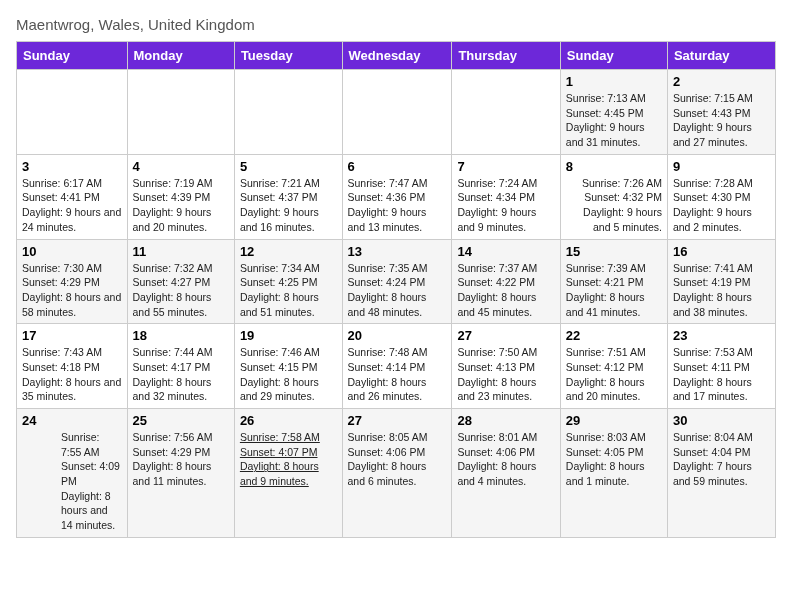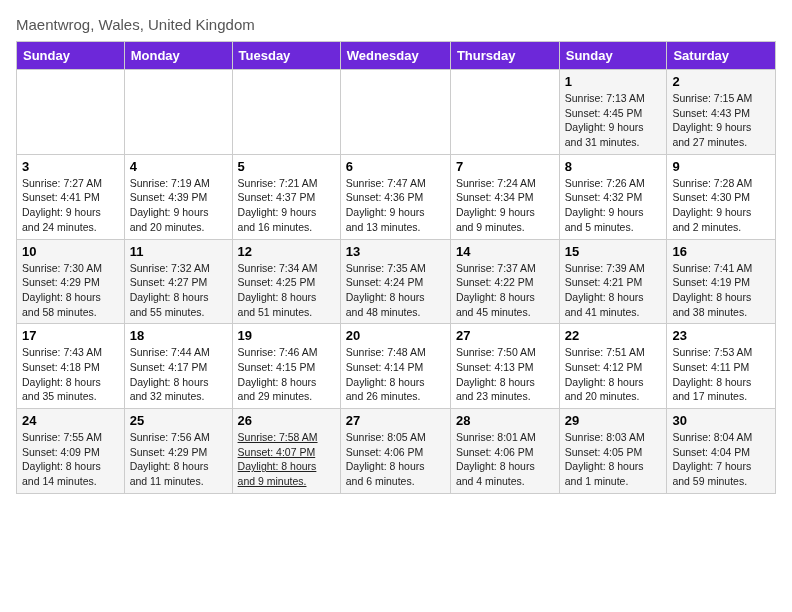--- a/index.html
+++ b/index.html
@@ -122,21 +122,21 @@
         <td>
           <div class="day-number">2</div>
           <div class="day-info" style="white-space: pre-line;">Sunrise: 7:15 AM
 Sunset: 4:43 PM
 Daylight: 9 hours and 27 minutes.</div>
         </td>
       </tr>
       <tr>
         <td>
           <div class="day-number">3</div>
-          <div class="day-info" style="white-space: pre-line;">Sunrise: 7:27 AM
+          <div class="day-info" style="white-space: pre-line;">Sunrise: 6:17 AM
 Sunset: 4:41 PM
 Daylight: 9 hours and 24 minutes.</div>
         </td>
         <td>
           <div class="day-number">4</div>
           <div class="day-info" style="white-space: pre-line;">Sunrise: 7:19 AM
 Sunset: 4:39 PM
 Daylight: 9 hours and 20 minutes.</div>
         </td>
         <td>
@@ -152,21 +152,21 @@
 Daylight: 9 hours and 13 minutes.</div>
         </td>
         <td>
           <div class="day-number">7</div>
           <div class="day-info" style="white-space: pre-line;">Sunrise: 7:24 AM
 Sunset: 4:34 PM
 Daylight: 9 hours and 9 minutes.</div>
         </td>
         <td>
           <div class="day-number">8</div>
-          <div class="day-info" style="white-space: pre-line;">Sunrise: 7:26 AM
+          <div class="day-info" style="white-space: pre-line; text-align: right;">Sunrise: 7:26 AM
 Sunset: 4:32 PM
 Daylight: 9 hours and 5 minutes.</div>
         </td>
         <td>
           <div class="day-number">9</div>
           <div class="day-info" style="white-space: pre-line;">Sunrise: 7:28 AM
 Sunset: 4:30 PM
 Daylight: 9 hours and 2 minutes.</div>
         </td>
       </tr>
@@ -254,21 +254,21 @@
         <td>
           <div class="day-number">23</div>
           <div class="day-info" style="white-space: pre-line;">Sunrise: 7:53 AM
 Sunset: 4:11 PM
 Daylight: 8 hours and 17 minutes.</div>
         </td>
       </tr>
       <tr>
         <td>
           <div class="day-number">24</div>
-          <div class="day-info" style="white-space: pre-line;">Sunrise: 7:55 AM
+          <div class="day-info" style="white-space: pre-line; margin-left: 39px;">Sunrise: 7:55 AM
 Sunset: 4:09 PM
 Daylight: 8 hours and 14 minutes.</div>
         </td>
         <td>
           <div class="day-number">25</div>
           <div class="day-info" style="white-space: pre-line;">Sunrise: 7:56 AM
 Sunset: 4:29 PM
 Daylight: 8 hours and 11 minutes.</div>
         </td>
         <td>

